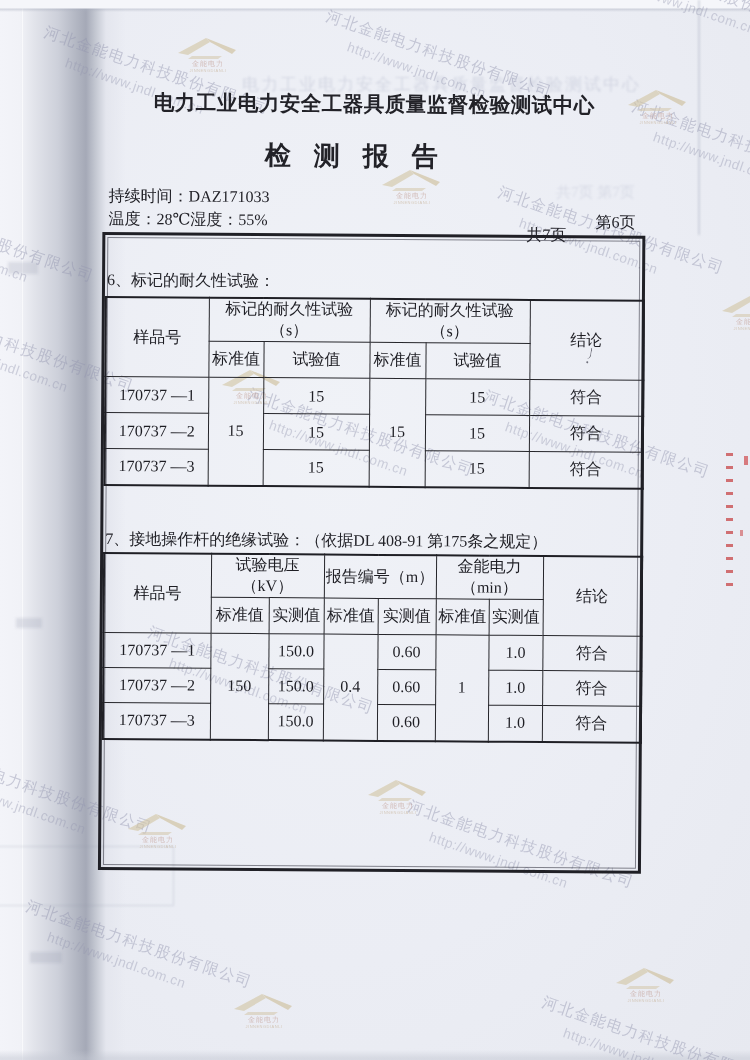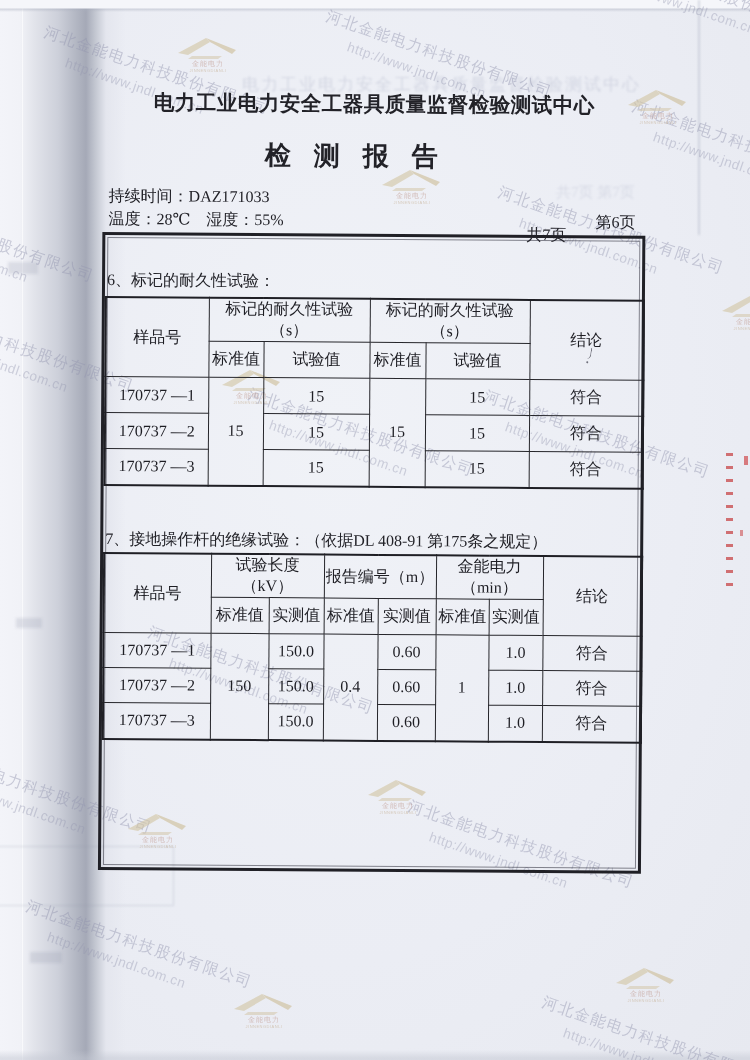--- a/index.html
+++ b/index.html
@@ -40,21 +40,21 @@
   #content{position:absolute;inset:0;z-index:3;transform:rotate(.4deg);
            transform-origin:110px 0;color:#222228;}
   .abs{position:absolute;}
   .org-title{left:105px;top:88px;width:540px;text-align:center;
              font-size:20.5px;font-weight:bold;letter-spacing:.5px;}
   .doc-title{left:94px;top:137px;width:540px;text-align:center;
              font-size:26px;font-weight:bold;letter-spacing:23px;}
   .meta{font-size:16px;}
   .m-report{left:110px;top:186px;}
   .m-env{left:110px;top:209px;}
-  .m-env .hum{margin-left:16px;}
+  .m-env .hum{}
   .m-pagetotal{left:528px;top:222px;}
   .m-pagecur{left:597px;top:209px;}
   
   .outer-box{left:104px;top:232px;width:537px;height:632px;border:3px solid #202026;}
   .outer-box .inner-line{position:absolute;inset:2px;border:1px solid rgba(42,42,54,.55);}
   .sec-heading{font-size:16px;}
   .sec6{left:109px;top:270px;}
   .sec7{left:109px;top:529px;}
   
   table{border-collapse:collapse;table-layout:fixed;position:absolute;
@@ -304,21 +304,21 @@
           <col style="width:55px">
           <col style="width:54px">
           <col style="width:58px">
           <col style="width:53px">
           <col style="width:54px">
           <col style="width:99px">
         </colgroup>
       <tbody>
           <tr class="rh1">
         <th rowspan="2">样品号</th>
-        <th colspan="2">试验长度（kV）</th>
+        <th colspan="2">试验电压（kV）</th>
         <th colspan="2">报告编号（m）</th>
         <th colspan="2">金能电力（min）</th>
         <th rowspan="2">结论</th>
       </tr>
       <tr class="rh2">
         <th>标准值</th>
         <th>实测值</th>
         <th>标准值</th>
         <th>实测值</th>
         <th>标准值</th>

